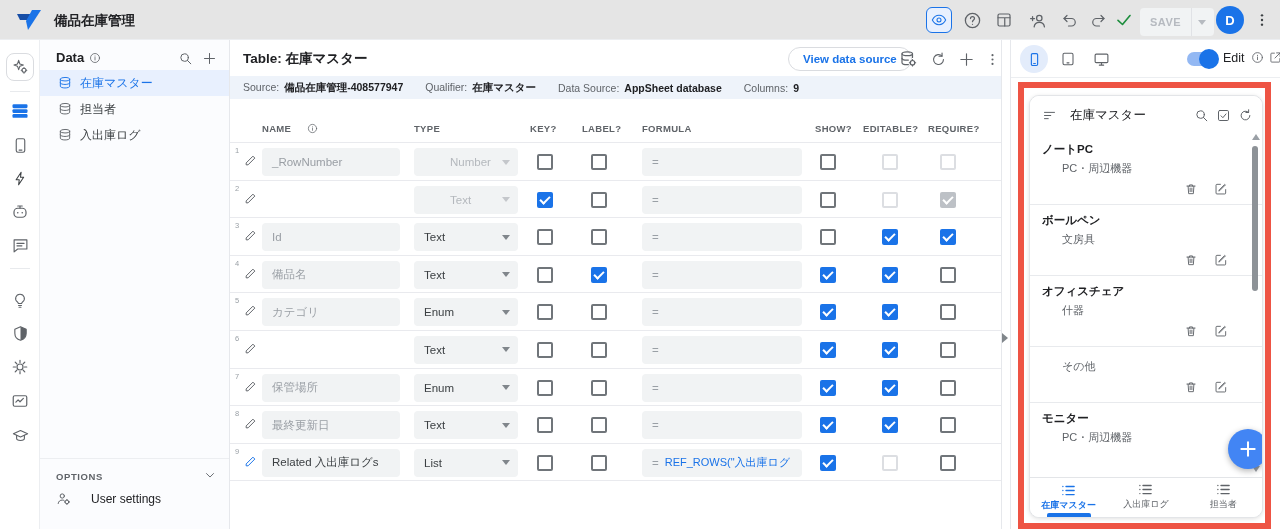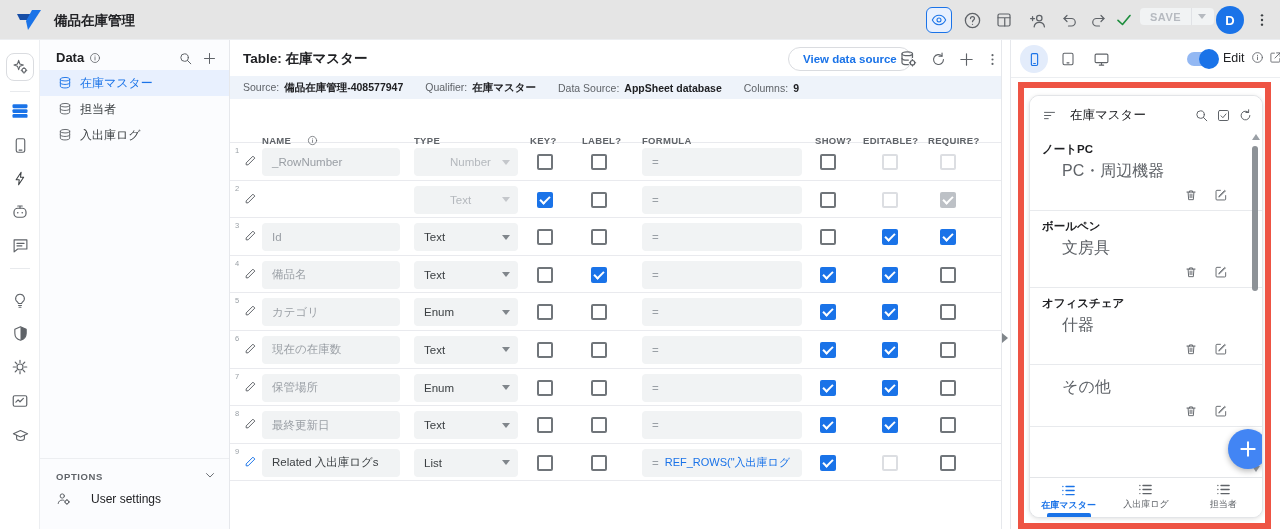--- a/index.html
+++ b/index.html
@@ -7,21 +7,21 @@
     font-family:"Liberation Sans", sans-serif; color:#202124; }
   svg { display:block; }
 
   
   #header { position:absolute; left:0; top:0; width:1280px; height:40px; background:#e5e5e5;
     border-bottom:1px solid #eceef1; z-index:5; }
   #logo { position:absolute; left:16px; top:8px; width:26px; height:24px; }
   #app-title { position:absolute; left:54px; top:12px; font-size:13.5px; font-weight:bold; color:#202124; }
   .hicon { position:absolute; top:8px; width:24px; height:24px; display:flex; align-items:center; justify-content:center; cursor:pointer; }
   #preview-toggle { left:926px; width:26px; height:26px; top:7px; background:#e8f0fe; border:1.5px solid #1a73e8; border-radius:6px; }
-  #save-btn { position:absolute; left:1140px; top:8px; height:17px; width:74px; background:#f1f3f4; border-radius:4px;
+  #save-btn { position:absolute; left:1140px; top:8px; height:28px; width:74px; background:#f1f3f4; border-radius:4px;
     display:flex; align-items:center; color:#b6bac0; font-size:11px; font-weight:bold; letter-spacing:.5px; }
   #save-btn .save-label { padding:0 10px; }
   #save-btn .save-caret { border-left:1px solid #e0e2e6; height:100%; display:flex; align-items:center; padding:0 6px; }
   .caret-down { width:0; height:0; border-left:4px solid transparent; border-right:4px solid transparent; border-top:5px solid #b6bac0; }
   #avatar { position:absolute; left:1216px; top:6px; width:28px; height:28px; border-radius:50%; background:#1a73e8;
     color:#fff; font-size:13px; font-weight:bold; display:flex; align-items:center; justify-content:center; cursor:pointer; }
 
   
   #rail { position:absolute; left:0; top:40px; width:40px; height:489px; background:#fff; border-right:1px solid #eceef1; }
   .rail-icon { position:absolute; left:8px; width:24px; height:24px; display:flex; align-items:center; justify-content:center; cursor:pointer; }
@@ -47,21 +47,21 @@
   #table-title { position:absolute; left:13px; top:10px; font-size:13.5px; font-weight:bold; }
   #view-ds { position:absolute; left:558px; top:7px; height:24px; padding:0 14px; border:1px solid #dadce0; border-radius:13px;
     color:#1a73e8; font-size:11.5px; font-weight:bold; display:flex; align-items:center; cursor:pointer; background:#fff; }
   .mt-icon { position:absolute; top:7px; width:24px; height:24px; display:flex; align-items:center; justify-content:center; cursor:pointer; }
   #meta-bar { position:absolute; left:0; top:36px; width:100%; height:23px; background:#eef3fa; display:flex; align-items:center;
     padding-left:13px; gap:22px; font-size:10.5px; }
   .meta-item { display:flex; gap:5px; }
   .meta-label { color:#5f6368; }
   .meta-value { color:#202124; font-weight:bold; }
   #col-headers { position:absolute; left:0; top:59px; width:100%; height:44px; border-bottom:1px solid #e9eaee; }
-  .colh { position:absolute; top:36px; font-size:9.5px; font-weight:bold; color:#5f6368; letter-spacing:.3px; display:flex; gap:16px; align-items:center; }
+  .colh { position:absolute; top:24px; font-size:9.5px; font-weight:bold; color:#5f6368; letter-spacing:.3px; display:flex; gap:16px; align-items:center; }
   #rows-wrap { position:absolute; left:0; top:103px; width:100%; }
   .erow { position:relative; height:37.6px; border-bottom:1px solid #e9eaee; }
   .c-num { position:absolute; left:5px; top:3px; font-size:7.5px; color:#9aa0a6; }
   .c-pencil { position:absolute; left:14px; top:11px; cursor:pointer; }
   .field { position:absolute; top:5px; height:28px; background:#f1f3f4; border-radius:4px; display:flex; align-items:center;
     font-size:11.5px; padding:0 10px; cursor:text; }
   .c-name { left:32px; width:138px; color:#999ea4; }
   .c-name.dark { color:#3c4043; }
   .c-type { left:184px; width:104px; color:#3c4043; cursor:pointer; justify-content:space-between; padding-right:8px; }
   .c-type.dis { color:#b4b8bd;padding-left:36px; }
@@ -96,21 +96,21 @@
   #annotation { position:absolute; left:1018px; top:82px; width:253px; height:447px; border:6px solid #ee5444; z-index:9; pointer-events:none; }
 
   #phone-card { position:absolute; left:18px; top:55px; width:234px; height:423px; background:#fff; border:1px solid #e3e5e8;
     border-radius:10px; box-shadow:0 1px 4px rgba(0,0,0,.12); overflow:hidden; }
   #papp-bar { position:absolute; left:0; top:0; width:100%; height:38px; background:#fff; display:flex; align-items:center; }
   #papp-title { font-size:12.5px; color:#202124; margin-left:10px; }
   .pa-icon { width:22px; height:22px; display:flex; align-items:center; justify-content:center; cursor:pointer; }
   #plist { position:absolute; left:0; top:38px; width:100%; height:309px; overflow:hidden; }
   .pitem { position:relative; border-bottom:1px solid #e8eaed; padding:8px 12px 4px 12px; }
   .pitem .t { font-size:11.5px; font-weight:bold; color:#202124; }
-  .pitem .s { font-size:16px; color:#5f6368; margin-top:4px;padding-left:20px; }
+  .pitem .s { font-size:11px; color:#5f6368; margin-top:4px;padding-left:20px; }
   .pitem .acts { display:flex; justify-content:flex-end; gap:16px; padding:6px 22px 4px 0; }
   .pitem .acts span { cursor:pointer; }
   #pscroll { position:absolute; right:3px; top:40px; width:8px; height:300px; }
   #pscroll .thumb { position:absolute; left:1px; top:10px; width:6px; height:145px; background:#8d9297; border-radius:3px; cursor:pointer; }
   #pscroll .up { position:absolute; left:1px; top:-2px; width:0; height:0; border-left:4px solid transparent; border-right:4px solid transparent; border-bottom:6px solid #9aa0a6; }
   #pscroll .down { position:absolute; left:1px; top:330px; width:0; height:0; border-left:4px solid transparent; border-right:4px solid transparent; border-top:6px solid #9aa0a6; }
   #fab { position:absolute; left:198px; top:333px; width:40px; height:40px; border-radius:50%; background:#4285f4;
     box-shadow:0 2px 6px rgba(0,0,0,.3); display:flex; align-items:center; justify-content:center; cursor:pointer; z-index:3; }
   #pnav { position:absolute; left:0; bottom:0; width:100%; height:40px; border-top:1px solid #e3e5e8; background:#fff; display:flex; }
   .ptab { flex:1; display:flex; flex-direction:column; align-items:center; justify-content:center; gap:2px; cursor:pointer; position:relative; }
@@ -540,21 +540,20 @@
     <span class="cb cb-req off"></span>
   </div>
 
   <div class="erow">
     <span class="c-num">6</span>
     <span class="c-pencil">
       <svg width="13" height="13" viewBox="0 0 24 24">
             <path class="pencil-path" d="M4 20v-3.5L16.5 4 20 7.5 7.5 20z" fill="none" stroke="#5f6368" stroke-width="1.8" stroke-linejoin="round"></path>
           </svg>
     </span>
-    <div class="field c-name">現在の在庫数</div>
     <div class="field c-type">
       <span class="type-lbl">Text</span>
           <span class="caret-down"></span>
     </div>
     <span class="cb cb-key off"></span>
     <span class="cb cb-label off"></span>
     <div class="field c-formula">
           <span>=</span>
           <span class="fx"></span>
         </div>
@@ -771,20 +770,25 @@
       </span>
       <span>
         <svg width="14" height="14" viewBox="0 0 24 24">
                 <path class="ico-stroke" d="M20 13v6a1.5 1.5 0 0 1-1.5 1.5H5A1.5 1.5 0 0 1 3.5 19V5.5A1.5 1.5 0 0 1 5 4h6"></path>
                 <path class="ico-stroke" d="M10 14.5 19.5 5l-1-1L9 13.5l-.5 1.5z"></path>
               </svg>
       </span>
     </div>
   </div>
 
+  <div class="pitem">
+    <div class="t">モニター</div>
+    <div class="s">PC・周辺機器</div>
+
+  </div>
 
 </div>
 
     <div id="pscroll">
       <span class="up"></span>
       <span class="thumb"></span>
       <span class="down"></span>
     </div>
 
     <div id="fab">

